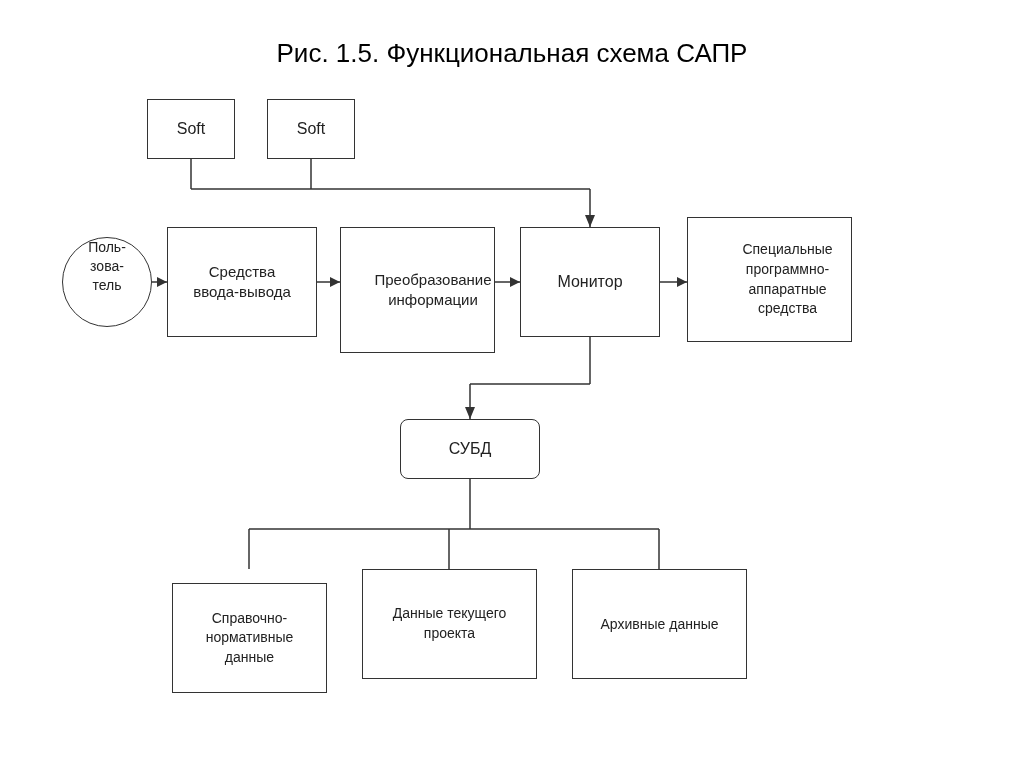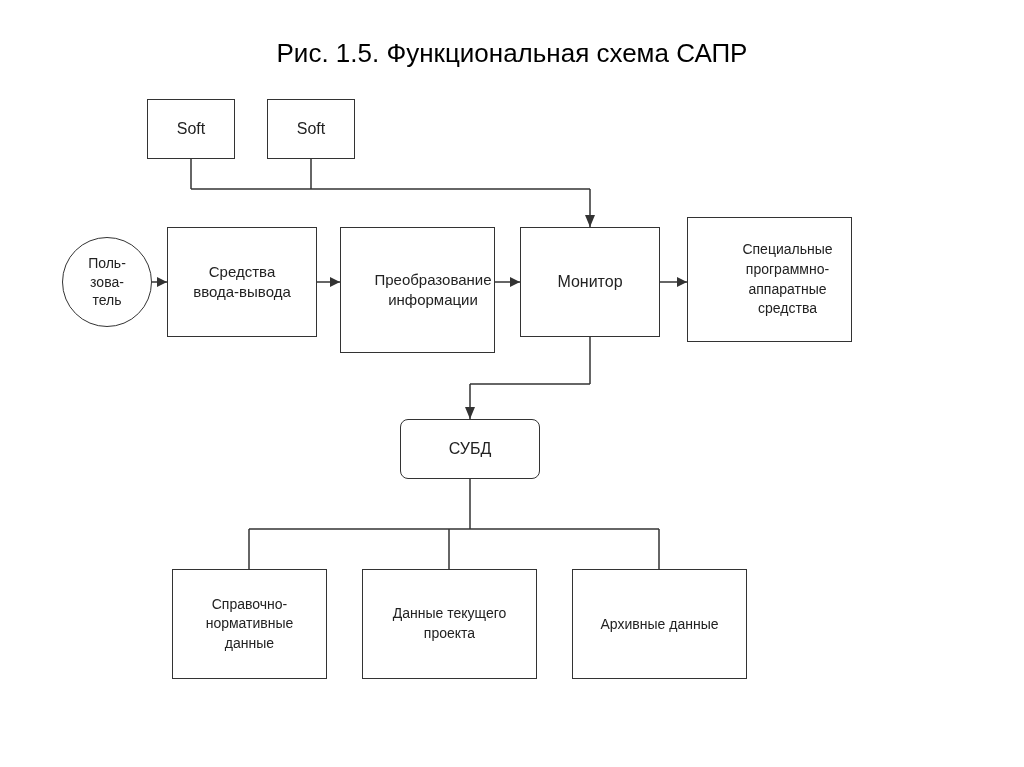--- a/index.html
+++ b/index.html
@@ -43,21 +43,20 @@
       font-size: 15px;
       line-height: 1.35;
       color: #222;
     }
     .circle {
       position: absolute;
       border: 1.5px solid #333;
       border-radius: 50%;
       background: #fff;
       display: flex;
-      align-items: center;
       justify-content: center;
       text-align: center;
       font-size: 15px;
       line-height: 1.35;
       color: #222;
     }
     
     .svg-overlay {
       position: absolute;
       top: 0; left: 0;
@@ -105,21 +104,21 @@
       <span style="white-space:pre-line;">Специальные
 программно‑
 аппаратные
 средства</span>
     </div>
 
     <div class="box" style="left:338px; top:320px; width:140px; height:60px; font-size:16px;border-radius:8px;">
       <span>СУБД</span>
     </div>
 
-    <div class="box" style="left:110px; top:470px; width:155px; height:110px; font-size:14px; line-height:1.4;">
+    <div class="box" style="left:110px; top:484px; width:155px; height:110px; font-size:14px; line-height:1.4;">
       <span style="white-space:pre-line;">Справочно‑
 нормативные
 данные</span>
     </div>
 
     <div class="box" style="left:300px; top:470px; width:175px; height:110px; font-size:14px; line-height:1.4;">
       <span style="white-space:pre-line;">Данные   текущего
 проекта</span>
     </div>
 

